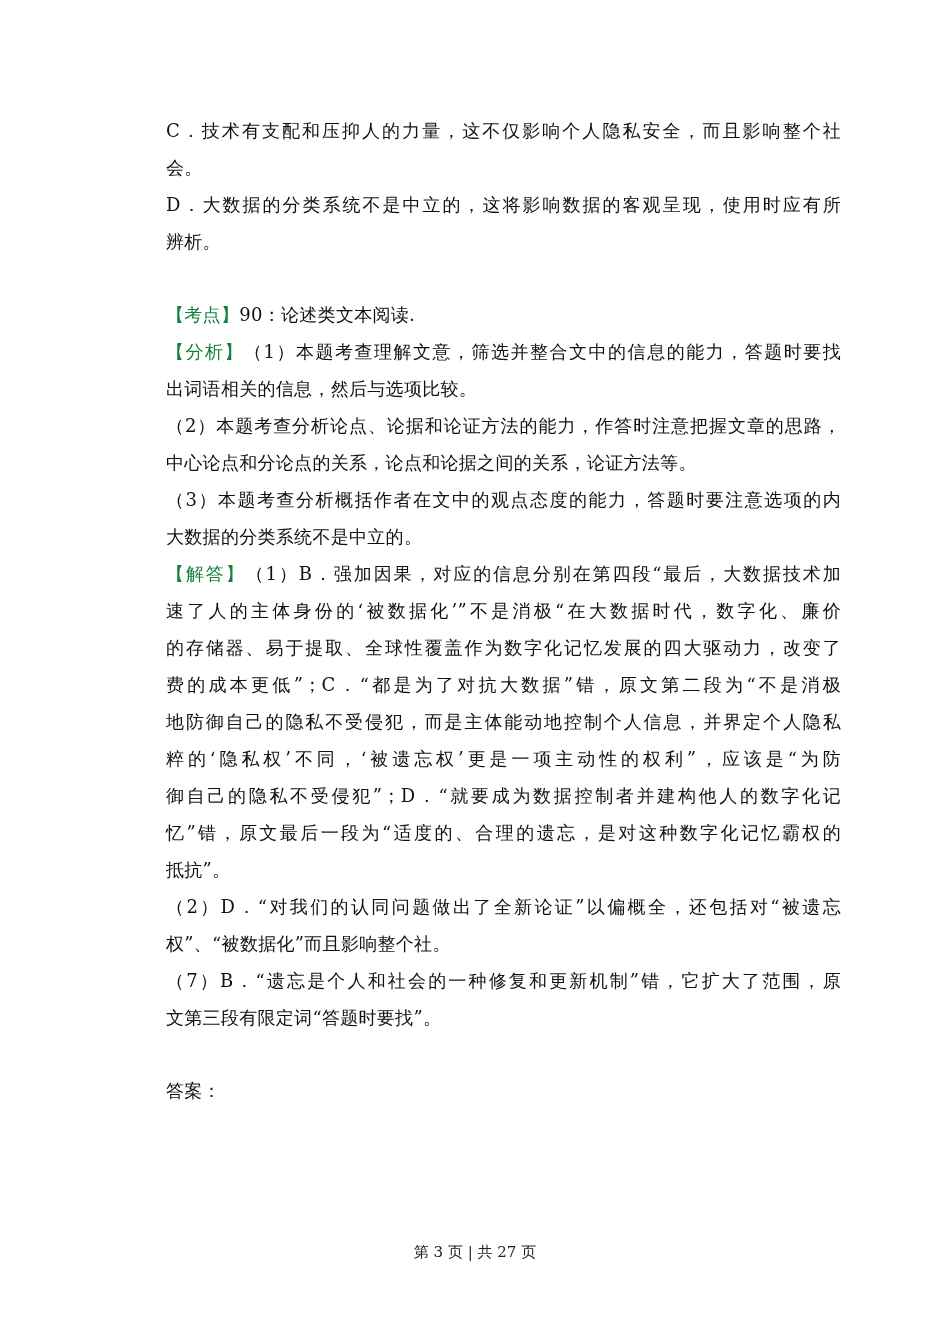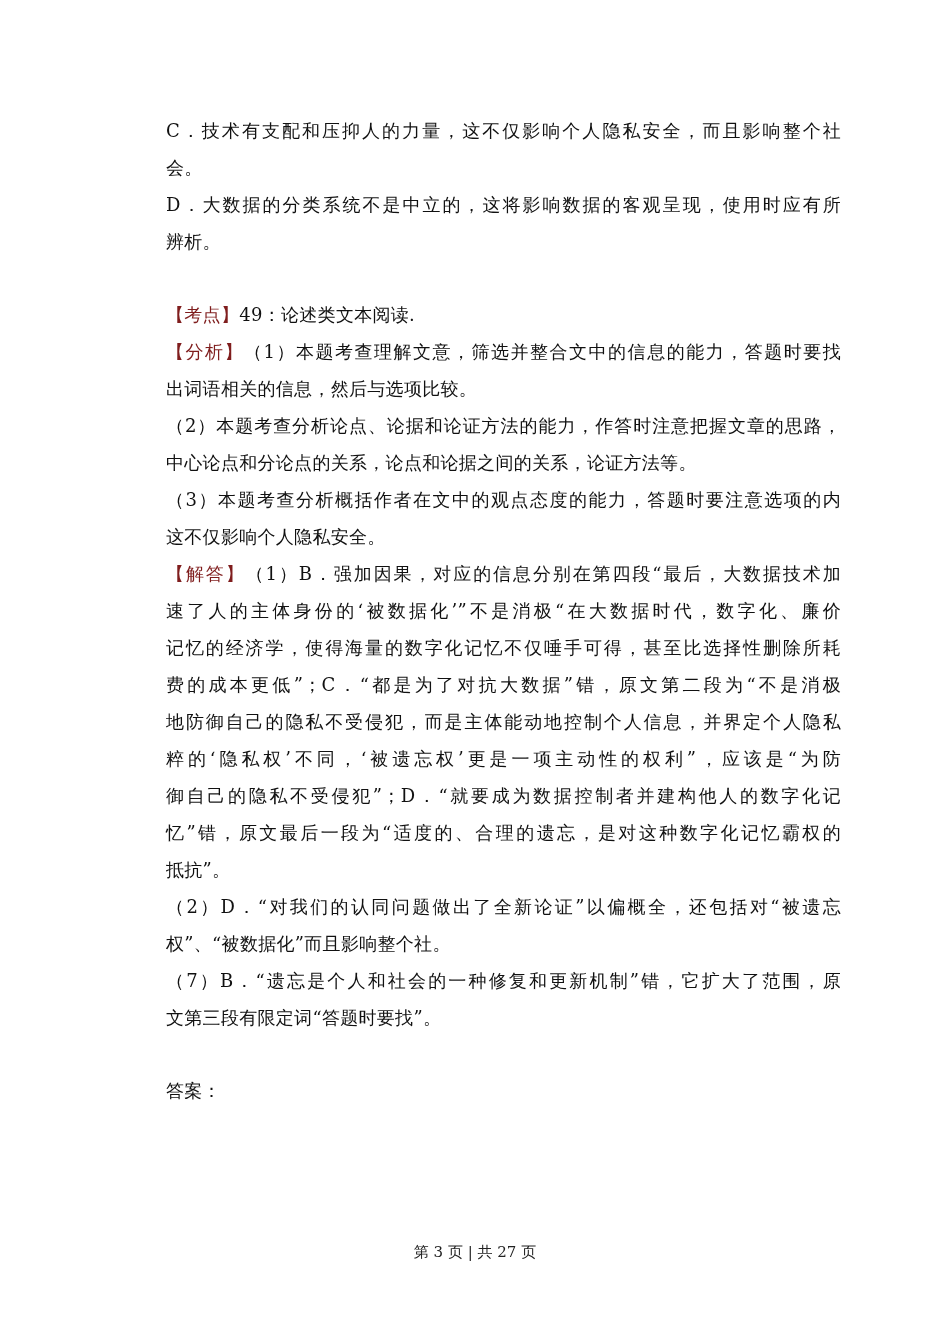--- a/index.html
+++ b/index.html
@@ -33,21 +33,21 @@
       height: 37px;
       white-space: nowrap;
       letter-spacing: 0.3px;
     }
     .line.justify {
       text-align: justify;
       text-align-last: justify;
     }
     .gap-lg { height: 36px; }
     .label {
-      color: #7f1d1d;
+      color: #15803d;
     }
     .footer {
       position: absolute;
       top: 1243px;
       left: 0;
       width: 950px;
       text-align: center;
       font-size: 15px;
       color: #222222;
     }
@@ -64,40 +64,40 @@
     </div>
 
     <div>
       <div class="line justify">D．大数据的分类系统不是中立的，这将影响数据的客观呈现，使用时应有所</div>
       <div class="line">辨析。</div>
     </div>
 
     <div class="gap-lg"></div>
 
     <div class="line">
-      <span class="label">【考点】</span><span>49：论述类文本阅读.</span>
+      <span class="label">【考点】</span><span>90：论述类文本阅读.</span>
     </div>
 
     <div>
       <div class="line justify">
         <span class="label">【分析】</span><span>（1）本题考查理解文意，筛选并整合文中的信息的能力，答题时要找</span>
       </div>
       <div class="line">出词语相关的信息，然后与选项比较。</div>
       <div class="line justify">（2）本题考查分析论点、论据和论证方法的能力，作答时注意把握文章的思路，</div>
       <div class="line">中心论点和分论点的关系，论点和论据之间的关系，论证方法等。</div>
       <div class="line justify">（3）本题考查分析概括作者在文中的观点态度的能力，答题时要注意选项的内</div>
-      <div class="line">这不仅影响个人隐私安全。</div>
+      <div class="line">大数据的分类系统不是中立的。</div>
     </div>
 
     <div>
       <div class="line justify">
         <span class="label">【解答】</span><span>（1）B．强加因果，对应的信息分别在第四段“最后，大数据技术加</span>
       </div>
       <div class="line justify">速了人的主体身份的‘被数据化’”不是消极“在大数据时代，数字化、廉价</div>
-      <div class="line justify">记忆的经济学，使得海量的数字化记忆不仅唾手可得，甚至比选择性删除所耗</div>
+      <div class="line justify">的存储器、易于提取、全球性覆盖作为数字化记忆发展的四大驱动力，改变了</div>
       <div class="line justify">费的成本更低”；C．“都是为了对抗大数据”错，原文第二段为“不是消极</div>
       <div class="line justify">地防御自己的隐私不受侵犯，而是主体能动地控制个人信息，并界定个人隐私</div>
       <div class="line justify">粹的‘隐私权’不同，‘被遗忘权’更是一项主动性的权利”，应该是“为防</div>
       <div class="line justify">御自己的隐私不受侵犯”；D．“就要成为数据控制者并建构他人的数字化记</div>
       <div class="line justify">忆”错，原文最后一段为“适度的、合理的遗忘，是对这种数字化记忆霸权的</div>
       <div class="line">抵抗”。</div>
       <div class="line justify">（2）D．“对我们的认同问题做出了全新论证”以偏概全，还包括对“被遗忘</div>
       <div class="line">权”、“被数据化”而且影响整个社。</div>
       <div class="line justify">（7）B．“遗忘是个人和社会的一种修复和更新机制”错，它扩大了范围，原</div>
       <div class="line">文第三段有限定词“答题时要找”。</div>

